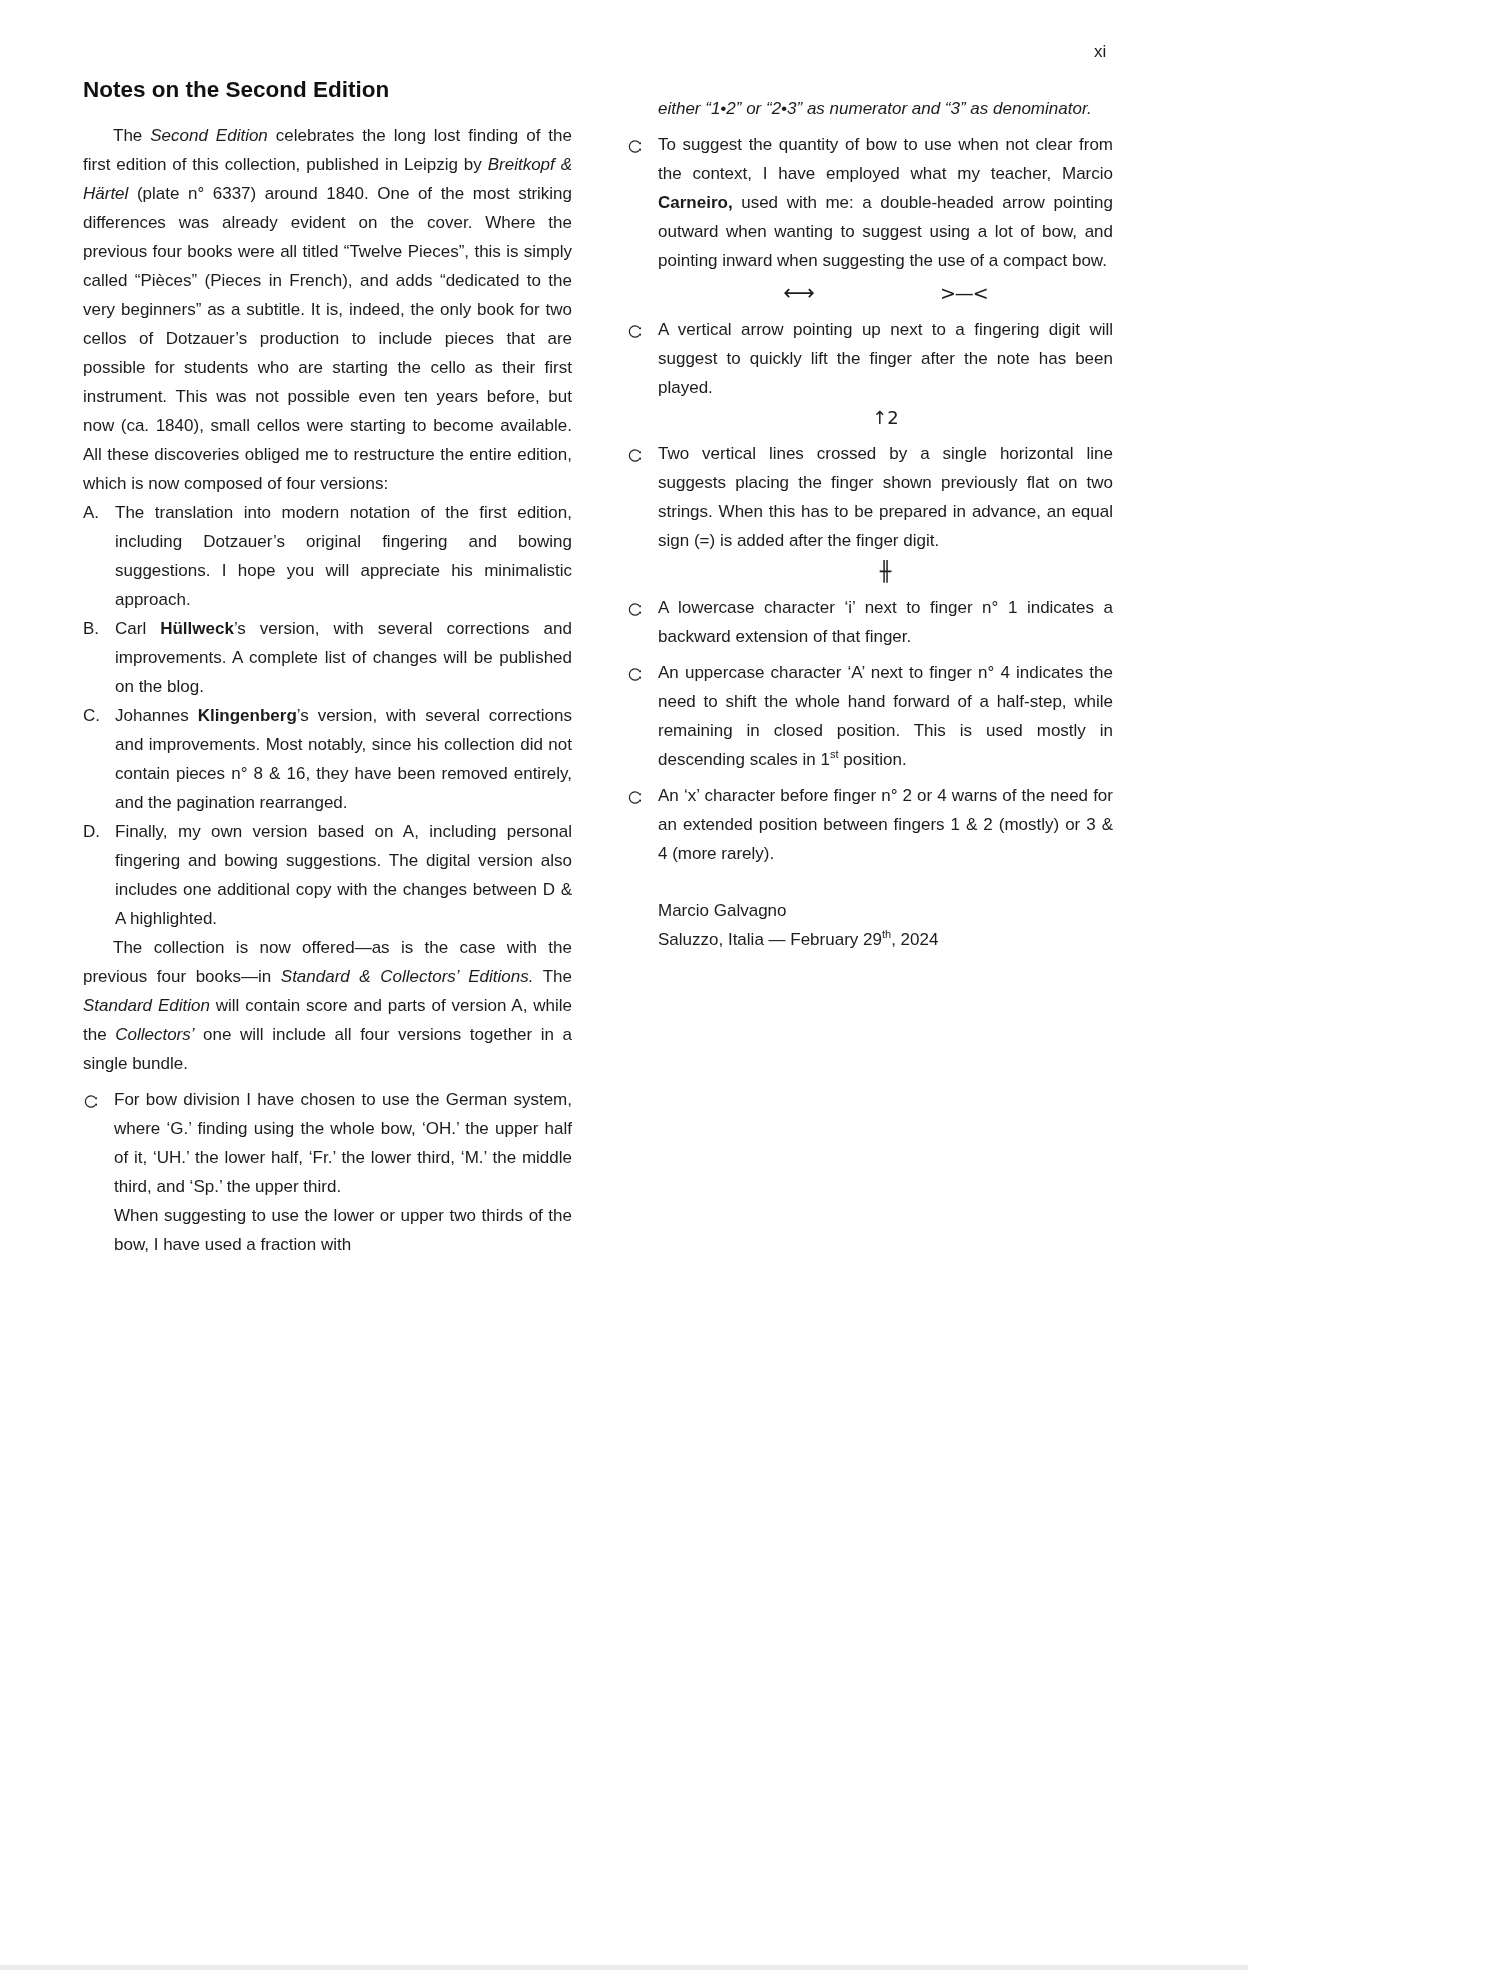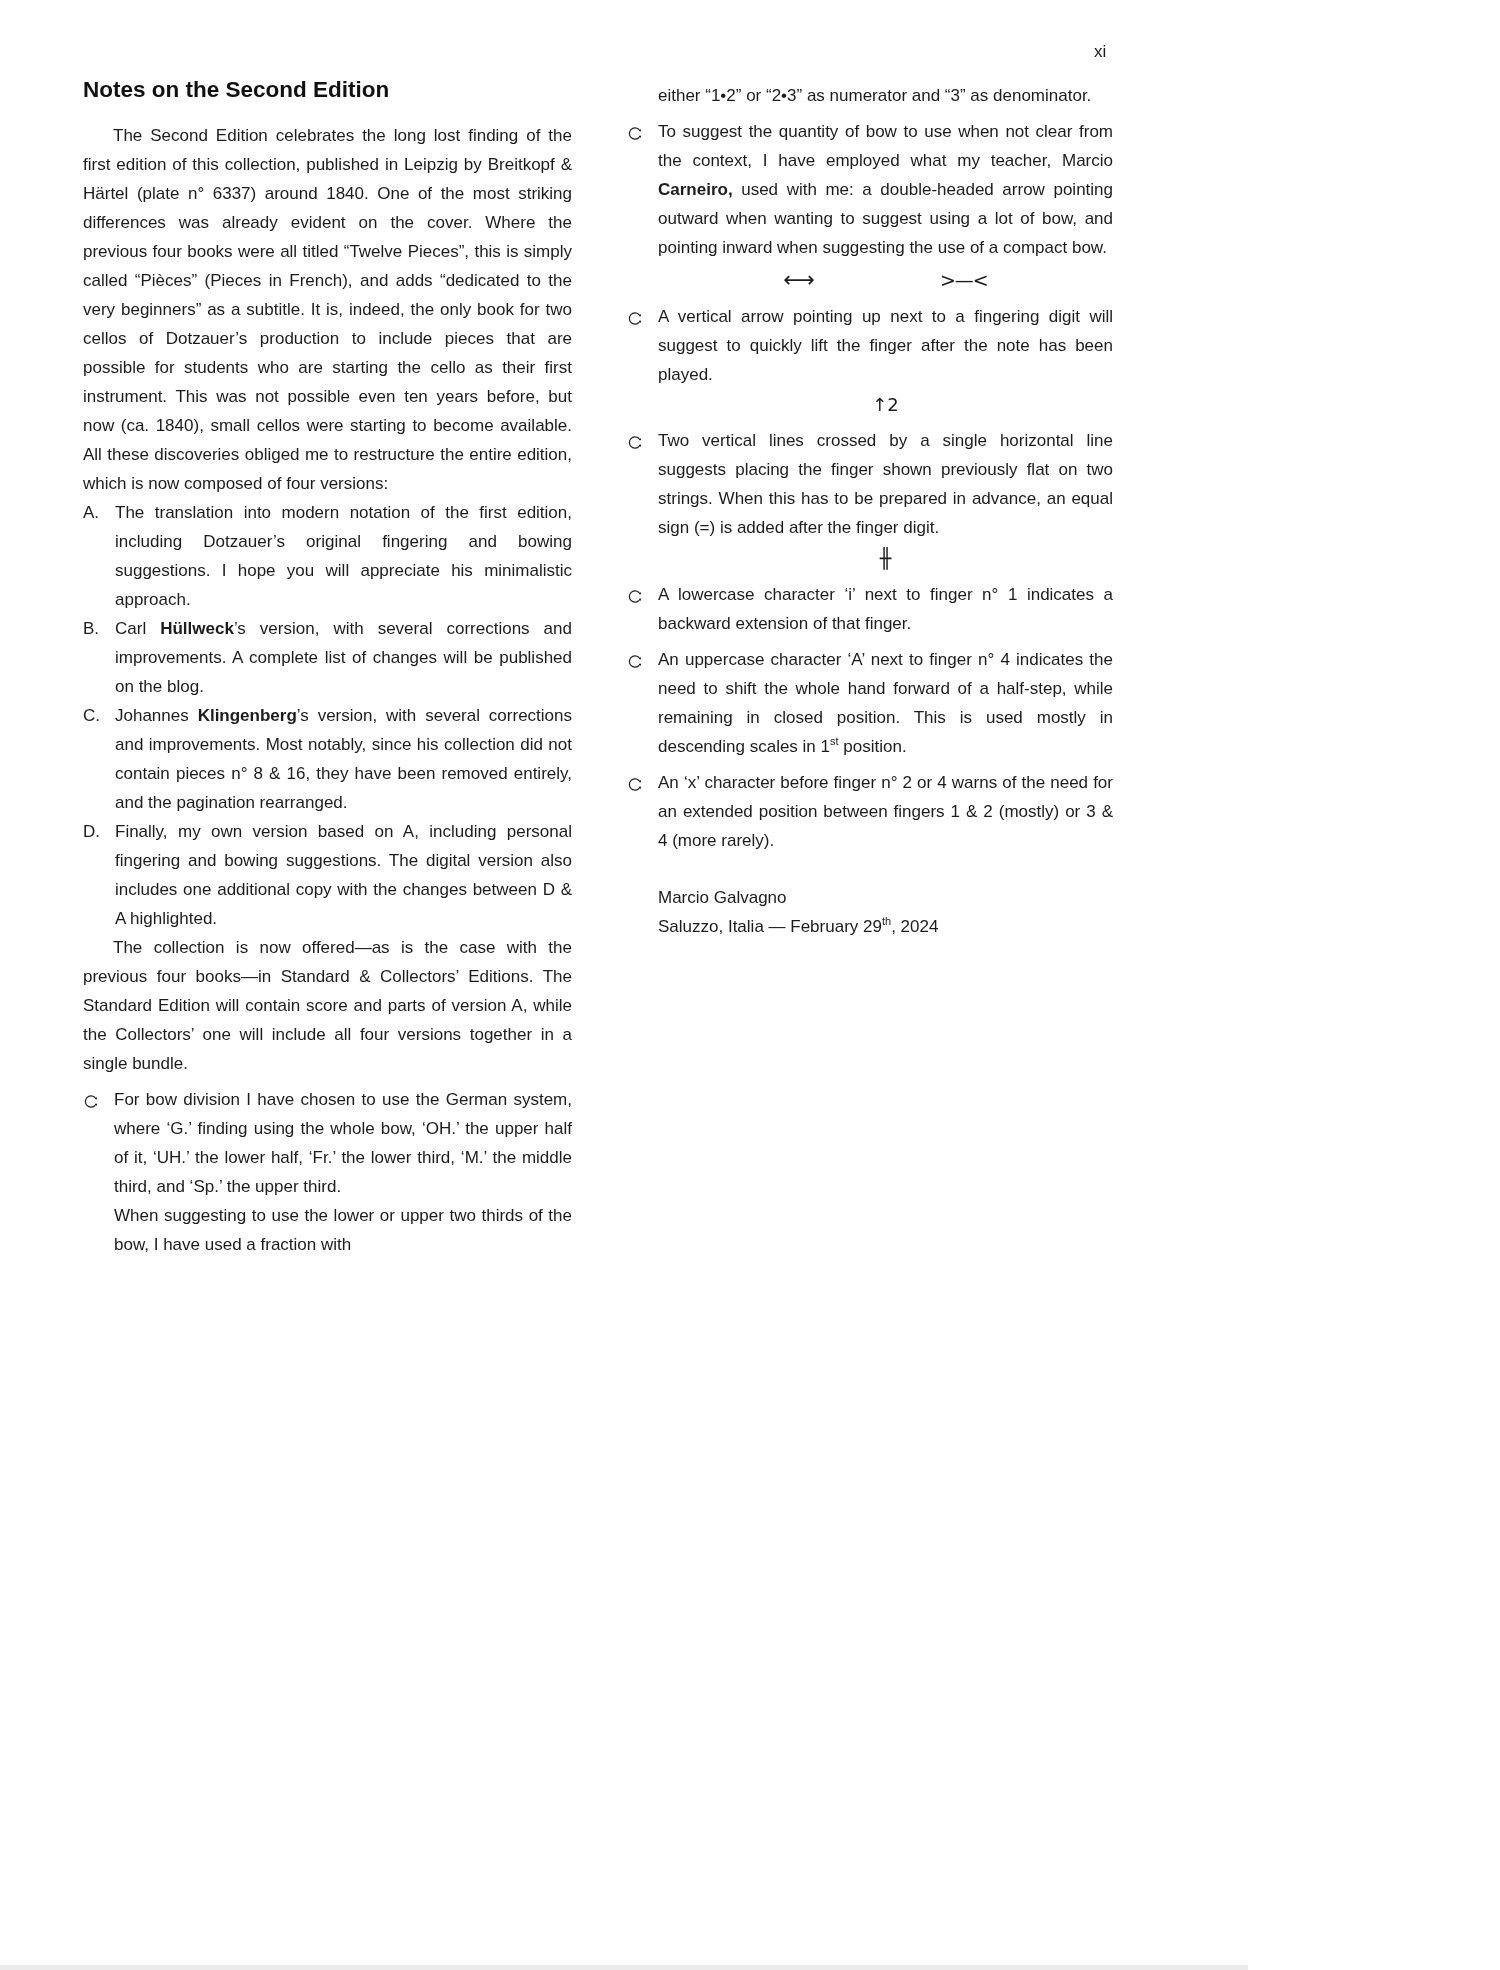--- a/index.html
+++ b/index.html
@@ -48,21 +48,21 @@
   p.para{margin:0;}
   .indent{text-indent:30px;}
   .gap-top{margin-top:24px;}
   .list-item{display:flex;}
   .list-label{flex:0 0 32px;}
   .list-text{flex:1;text-align:justify;}
   .bullet{display:flex;margin-top:7px;}
   .bullet-marker{flex:0 0 31px;padding-top:4px;}
   .bullet-text{flex:1;text-align:justify;}
   .bullet-text p{margin:0;}
-  .cont{margin:3px 0 0 31px;text-align:justify;}
+  .cont{margin:16px 0 0 31px;text-align:justify;font-style:italic;}
   .symbol-pair{
     display:flex;
     justify-content:space-evenly;
     margin:3px 0 3px 31px;
     font-size:22px;
     line-height:30px;
     font-family:"DejaVu Sans",sans-serif;
   }
   .symbol-inward{letter-spacing:-1px;font-size:19px;}
   .symbol-center{
@@ -72,21 +72,21 @@
     line-height:28px;
     font-family:"DejaVu Sans",sans-serif;
   }
   .symbol-doublestop{
     font-family:"DejaVu Sans Mono",monospace;
     font-weight:700;
     font-size:19px;
   }
   .closing{margin:28px 0 0 31px;text-align:left;}
   .closing p{margin:0;}
-  .seg-i{}
+  .seg-i{font-style:italic;}
   .seg-b{font-weight:700;}
   .seg-sup{vertical-align:super;font-size:11px;line-height:0;}
   .bottom-strip{
     position:absolute;
     left:0;right:0;bottom:0;
     height:5px;
     background:#ebebeb;
   }
   .orn{display:inline-block;}
 </style>

